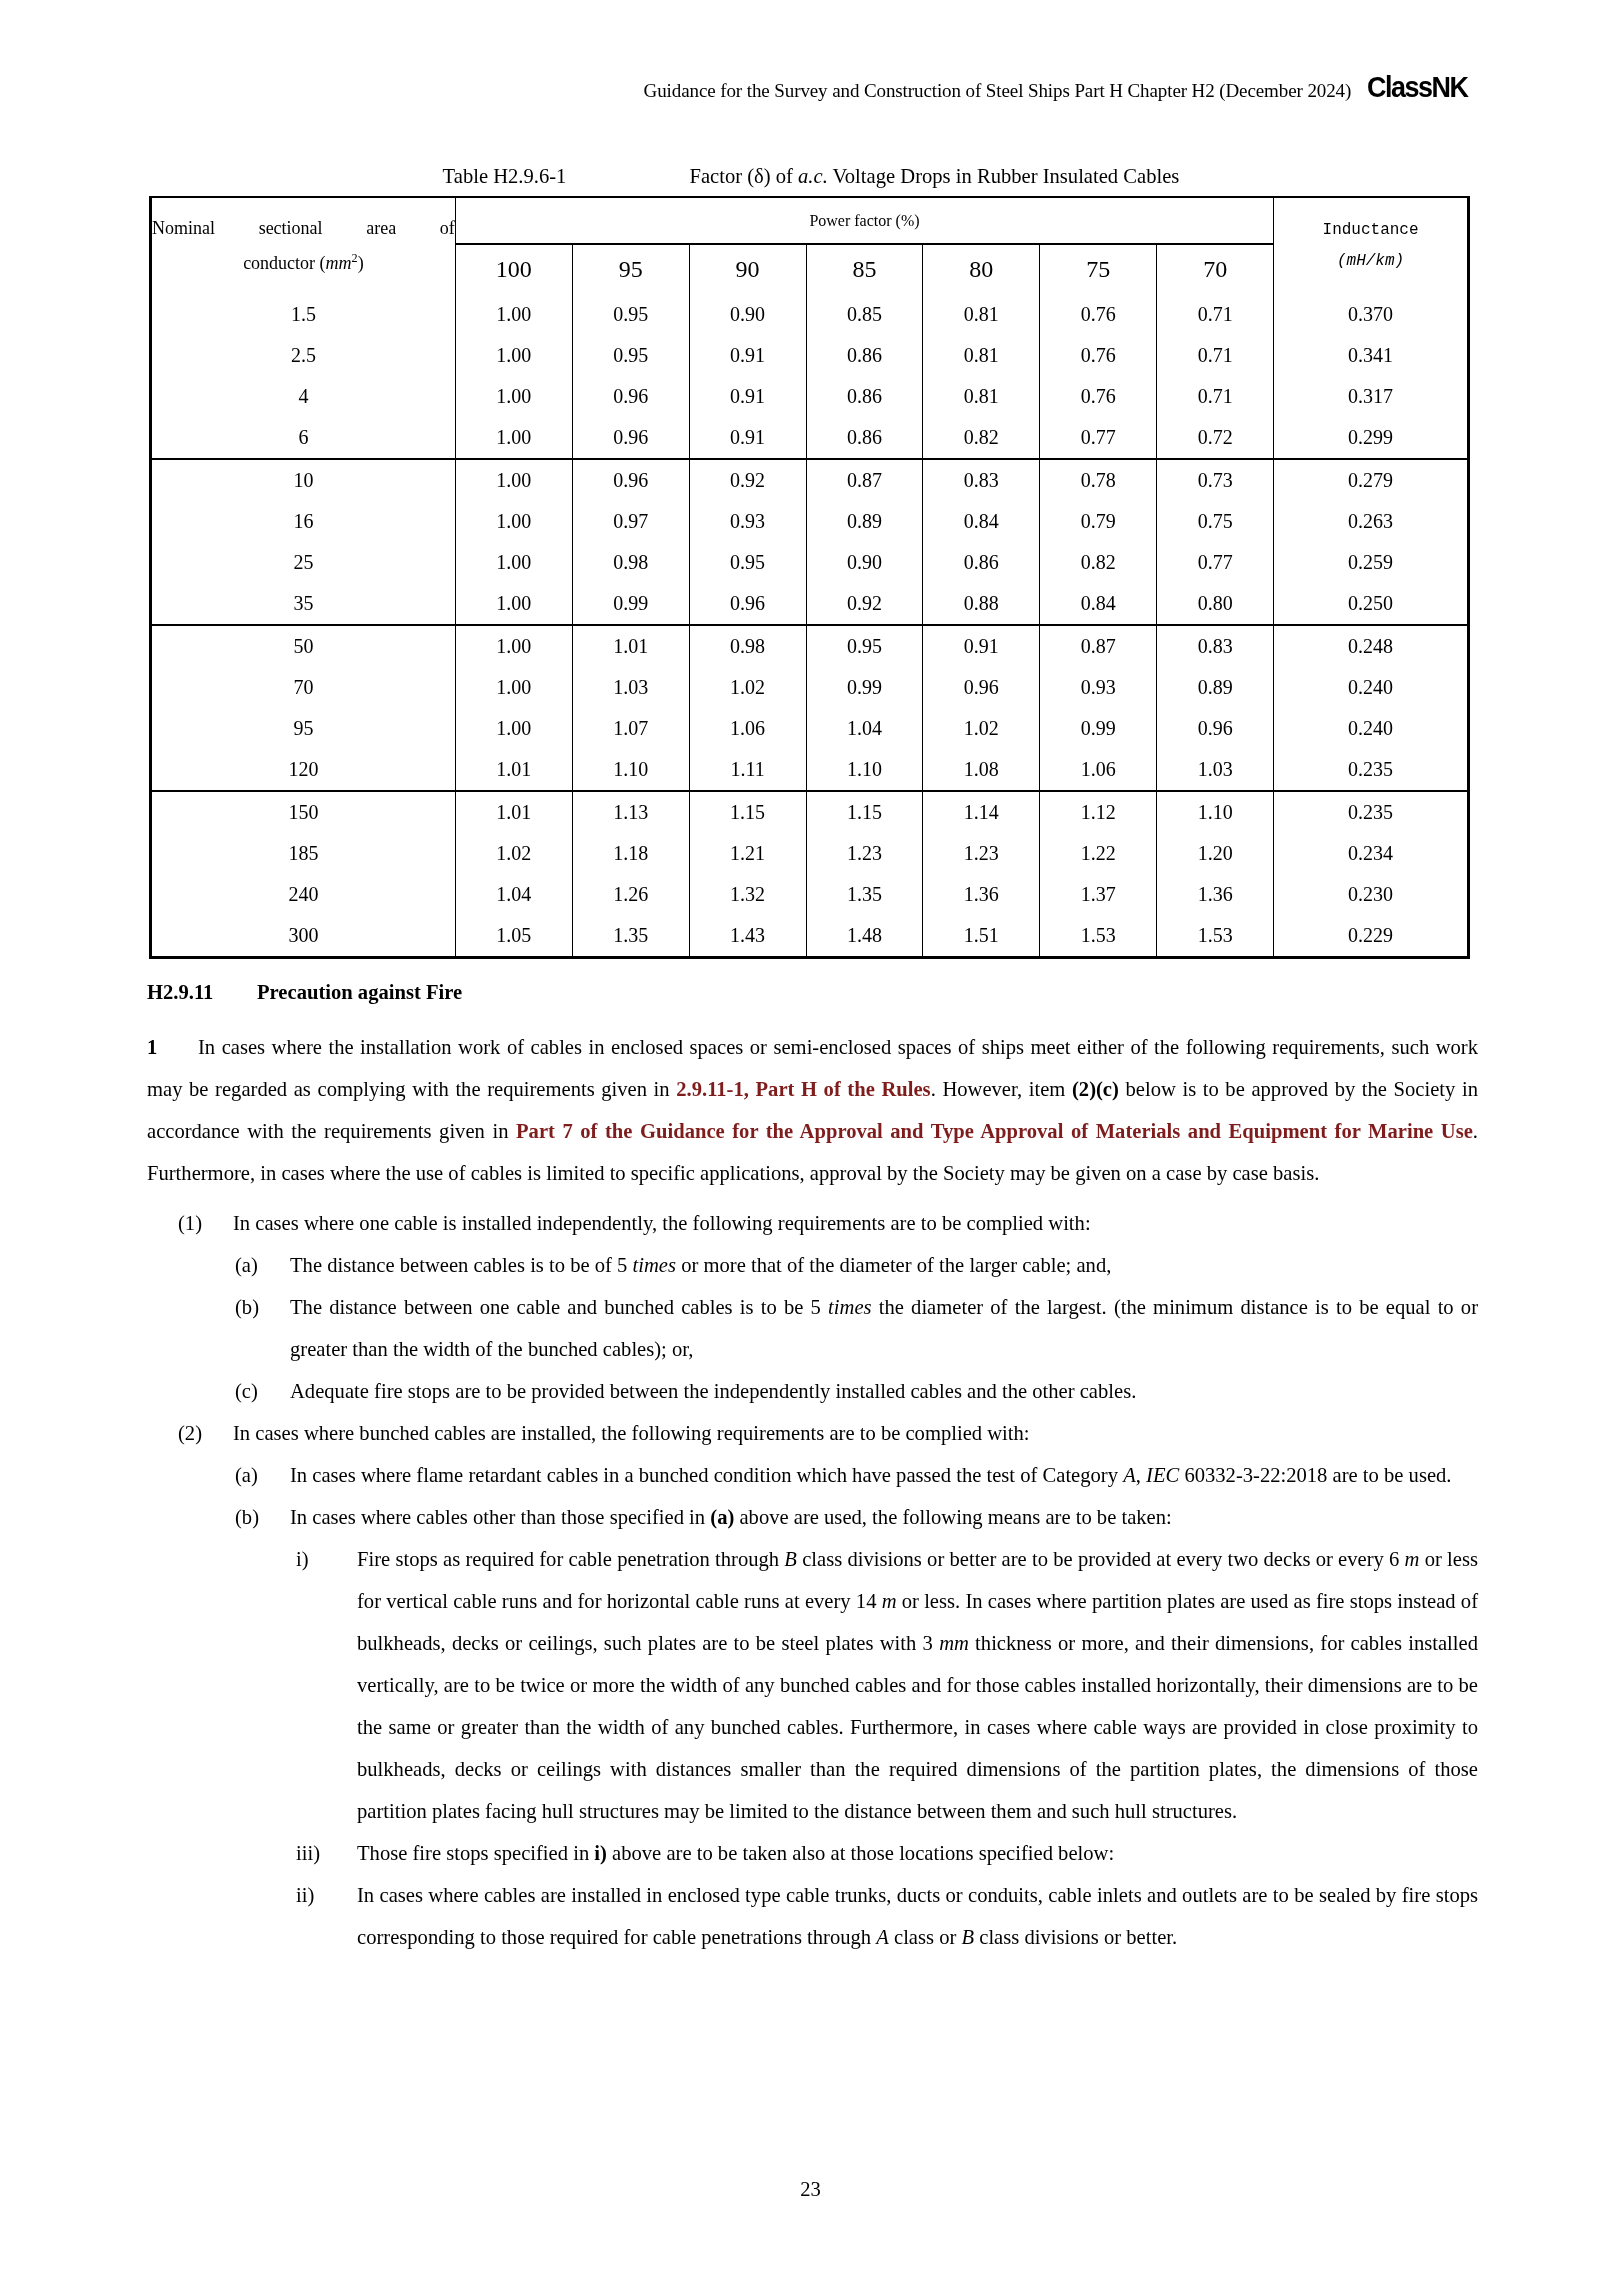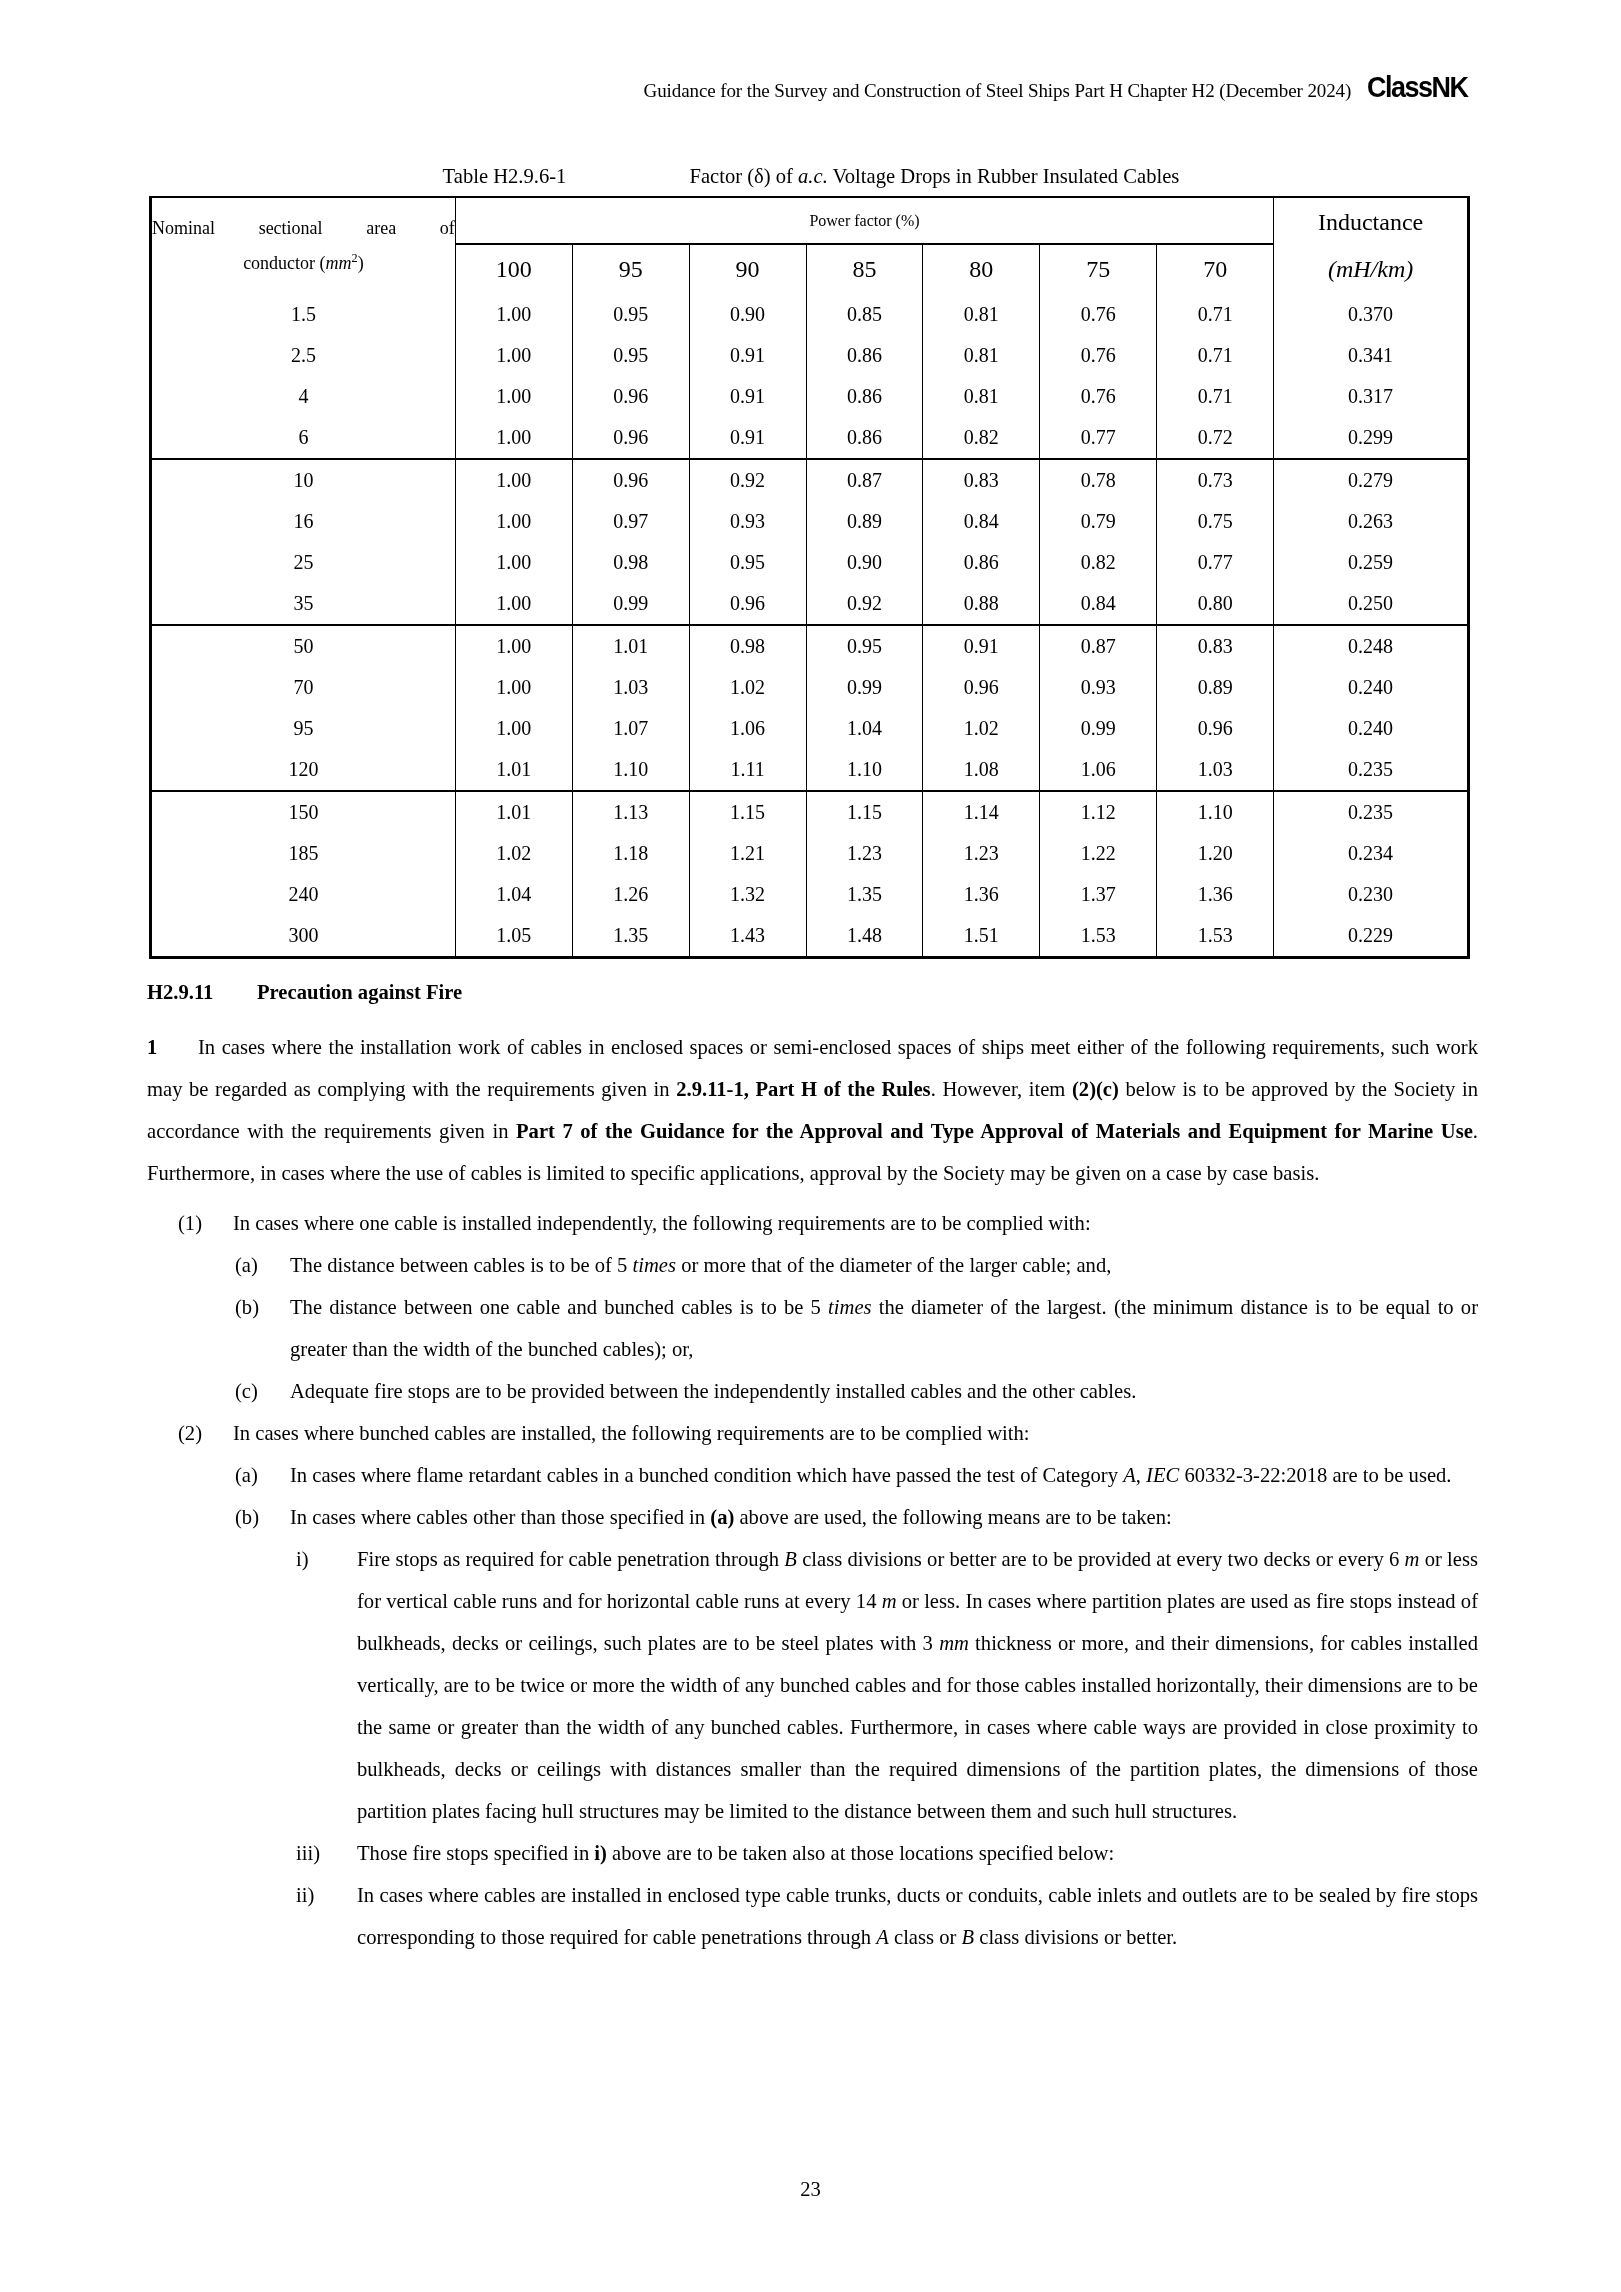--- a/index.html
+++ b/index.html
@@ -103,23 +103,24 @@
     text-align-last: justify;
     width: 100%;
   }
   .hdr-cell-nominal .ln2 { display: block; }
   .hdr-pf {
     height: 45px;
     border-bottom: 2.9px solid #000;
     font-size: 16px;
   }
   .hdr-ind {
-    font-size: 24px;
+    font-size: 16px;
     line-height: 1.95;
     padding: 7.8px 5.9px 9.8px 5.9px;
+    font-family: Liberation Mono, monospace;
   }
   .hdr-ind .ln1, .hdr-ind .ln2 { display: block; }
   .pf-num { height: 49px; font-size: 24px; }
   .factor-table tbody td { height: 41px; font-size: 20px; }
   .it { font-style: italic; }
   sup { font-size: 0.68em; vertical-align: super; line-height: 0; }
 
   
   .content {
     position: absolute;
@@ -143,21 +144,21 @@
     line-height: 42px;
     text-indent: 0;
   }
   p.para.lead .lead-num {
     font-weight: bold;
     display: inline-block;
     width: 51px;
     text-indent: 0;
   }
   .blue {
-    color: #000000;
+    color: #7f1d1d;
     font-weight: bold;
   }
   .bold { font-weight: bold; }
 
   ul.lvl1, ul.lvl2, ul.lvl3 {
     list-style: none;
     margin: 0;
     padding: 0;
   }
   li.item {

